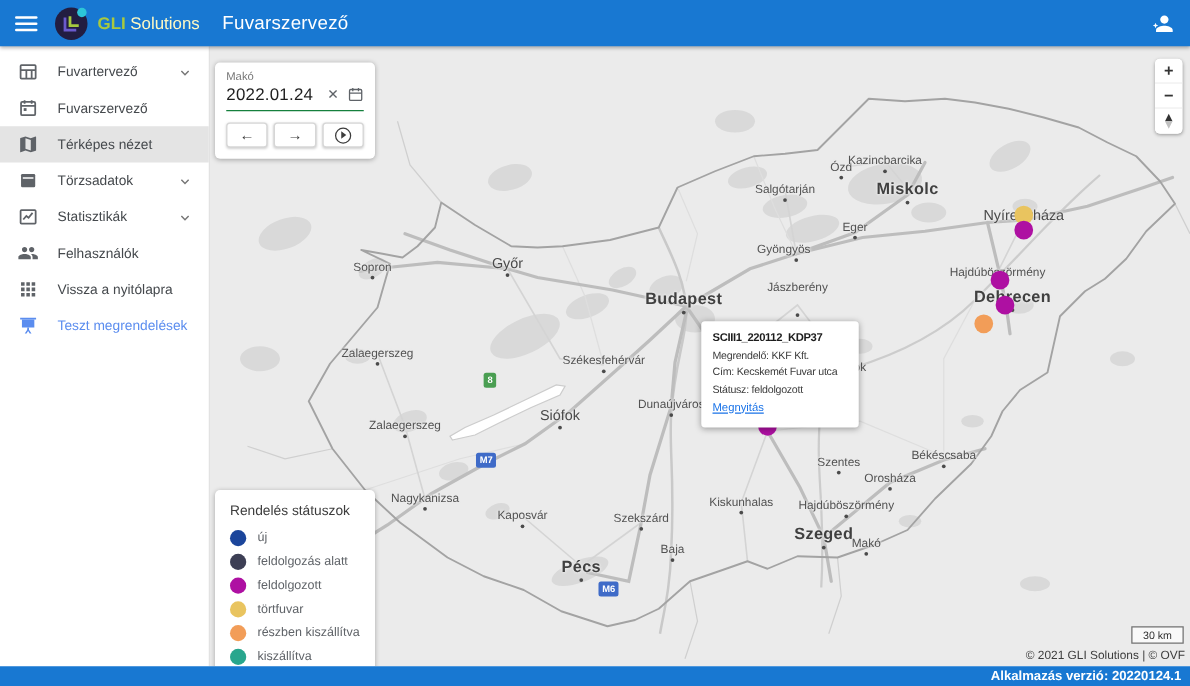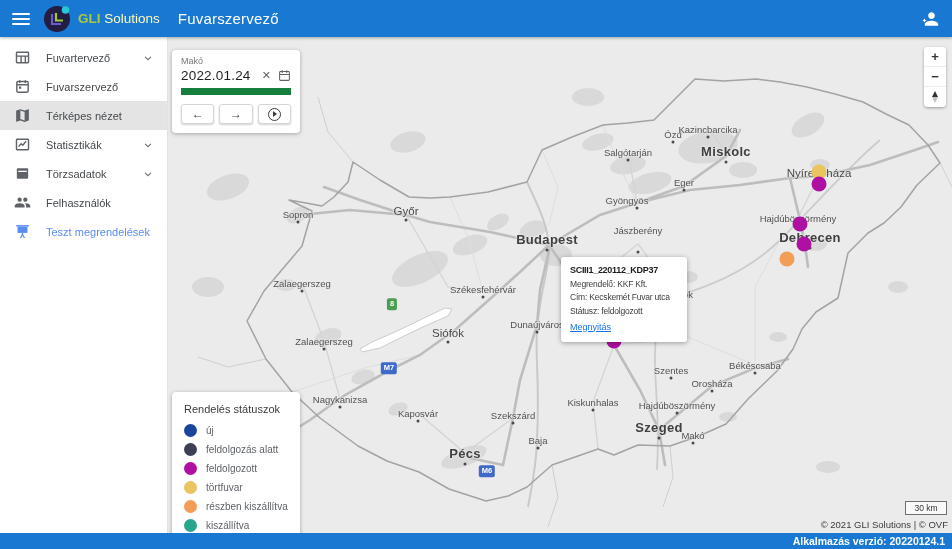--- a/index.html
+++ b/index.html
@@ -58,21 +58,21 @@
   .legend { position:absolute; left:4px; top:355px; width:128px; background:#fff; border-radius:4px;
     box-shadow:0 1px 4px rgba(0,0,0,.3); padding:11px 12px 8px; z-index:8; }
   .legend-title { font-size:11px; color:#3c3c3c; margin-bottom:9px; }
   .legend-row { display:flex; align-items:center; margin:6px 0; }
   .legend-dot { width:13px; height:13px; border-radius:50%; margin-right:9px; flex:none; }
   .legend-label { font-size:10px; color:#5f6368; white-space:nowrap; }
   
   .datecard { position:absolute; left:4px; top:13px; width:128px; background:#fff; border-radius:4px;
     box-shadow:0 1px 4px rgba(0,0,0,.3); padding:6px 9px 9px; z-index:8; }
   .date-label { font-size:9px; color:#777; }
-  .date-row { display:flex; align-items:center; border-bottom:7px solid #15803d; padding:2px 0 5px; }
+  .date-row { display:flex; align-items:center; border-bottom:1px solid #15803d; padding:2px 0 5px; }
   .date-value { font-size:13.5px; color:#1f1f1f; flex:1; letter-spacing:.2px; }
   .date-clear { font-size:11px; color:#5f6368; margin-right:7px; cursor:pointer; }
   .date-cal { width:13px; height:13px; color:#5f6368; cursor:pointer; }
   .date-cal svg { width:100%; height:100%; display:block; }
   .date-btns { display:flex; margin-top:9px; align-items:center; }
   .nav-btn { width:35px; height:20px; background:#fff; border:1px solid #d6d6d6; border-radius:3px;
     box-shadow:0 1px 2px rgba(0,0,0,.18); font-size:12px; color:#3c3c3c; display:flex; align-items:center;
     justify-content:center; margin-right:5px; cursor:pointer; }
   .play-btn { margin-left:auto; margin-right:0; }
   .play-circle { width:13px; height:13px; border:1.4px solid #3c3c3c; border-radius:50%;
@@ -157,53 +157,61 @@
     <div class="side-item selected">
       <span class="side-icon">
         <svg viewBox="0 0 24 24" fill="currentColor">
           <path d="M20.5 3l-.16.03L15 5.1 9 3 3.36 4.9c-.21.07-.36.25-.36.48V20.5c0 .28.22.5.5.5l.16-.03L9 18.9l6 2.1 5.64-1.9c.21-.07.36-.25.36-.48V3.5c0-.28-.22-.5-.5-.5zM15 19l-6-2.11V5l6 2.11V19z"></path>
         </svg>
       </span>
       <span class="side-label">Térképes nézet</span>
     </div>
     <div class="side-item">
       <span class="side-icon">
-        <svg viewBox="0 0 24 24" fill="none" stroke="currentColor" stroke-width="2">
-          <rect x="3.5" y="4.5" width="17" height="15" rx="1"></rect>
-          <path d="M6.5 15l3.5-4 2.5 2 4.5-5.5"></path>
-        </svg>
-      </span>
-      <span class="side-label">Statisztikák</span>
-      <span class="side-chev">
-        <svg viewBox="0 0 24 24" fill="none" stroke="currentColor" stroke-width="2">
-          <path d="M7 10l5 5 5-5"></path>
-        </svg>
-      </span>
-    </div>
-    <div class="side-item">
-      <span class="side-icon">
         <svg viewBox="0 0 24 24">
           <rect x="4" y="4.5" width="16" height="15" rx="1.5" fill="currentColor"></rect>
           <line x1="6" y1="9" x2="18" y2="9" stroke="#fff" stroke-width="1.8"></line>
         </svg>
       </span>
       <span class="side-label">Törzsadatok</span>
       <span class="side-chev">
         <svg viewBox="0 0 24 24" fill="none" stroke="currentColor" stroke-width="2">
           <path d="M7 10l5 5 5-5"></path>
         </svg>
       </span>
     </div>
     <div class="side-item">
       <span class="side-icon">
+        <svg viewBox="0 0 24 24" fill="none" stroke="currentColor" stroke-width="2">
+          <rect x="3.5" y="4.5" width="17" height="15" rx="1"></rect>
+          <path d="M6.5 15l3.5-4 2.5 2 4.5-5.5"></path>
+        </svg>
+      </span>
+      <span class="side-label">Statisztikák</span>
+      <span class="side-chev">
+        <svg viewBox="0 0 24 24" fill="none" stroke="currentColor" stroke-width="2">
+          <path d="M7 10l5 5 5-5"></path>
+        </svg>
+      </span>
+    </div>
+    <div class="side-item">
+      <span class="side-icon">
         <svg viewBox="0 0 24 24" fill="currentColor">
           <path d="M16 11c1.66 0 2.99-1.34 2.99-3S17.66 5 16 5s-3 1.34-3 3 1.34 3 3 3zm-8 0c1.66 0 2.99-1.34 2.99-3S9.66 5 8 5 5 6.34 5 8s1.34 3 3 3zm0 2c-2.33 0-7 1.17-7 3.5V19h14v-2.5c0-2.33-4.67-3.5-7-3.5zm8 0c-.29 0-.62.02-.97.05 1.16.84 1.97 1.97 1.97 3.45V19h6v-2.5c0-2.33-4.67-3.5-7-3.5z"></path>
         </svg>
       </span>
       <span class="side-label">Felhasználók</span>
+    </div>
+    <div class="side-item">
+      <span class="side-icon">
+        <svg viewBox="0 0 24 24" fill="currentColor">
+          <path d="M4 8h4V4H4v4zm6 12h4v-4h-4v4zm-6 0h4v-4H4v4zm0-6h4v-4H4v4zm6 0h4v-4h-4v4zm6-10v4h4V4h-4zm-6 4h4V4h-4v4zm6 6h4v-4h-4v4zm0 6h4v-4h-4v4z"></path>
+        </svg>
+      </span>
+      <span class="side-label">Vissza a nyitólapra</span>
     </div>
     <div class="side-item accent">
       <span class="side-icon">
         <svg viewBox="0 0 24 24" fill="currentColor">
           <path d="M3 3h18v2H3z"></path>
           <path d="M5 5h14v9H5z"></path>
           <path d="M11 14h2v3h-2z"></path>
           <path d="M8.2 21l3.2-5h1.2l3.2 5h-2l-1.8-2.9L10.2 21z"></path>
         </svg>
       </span>

